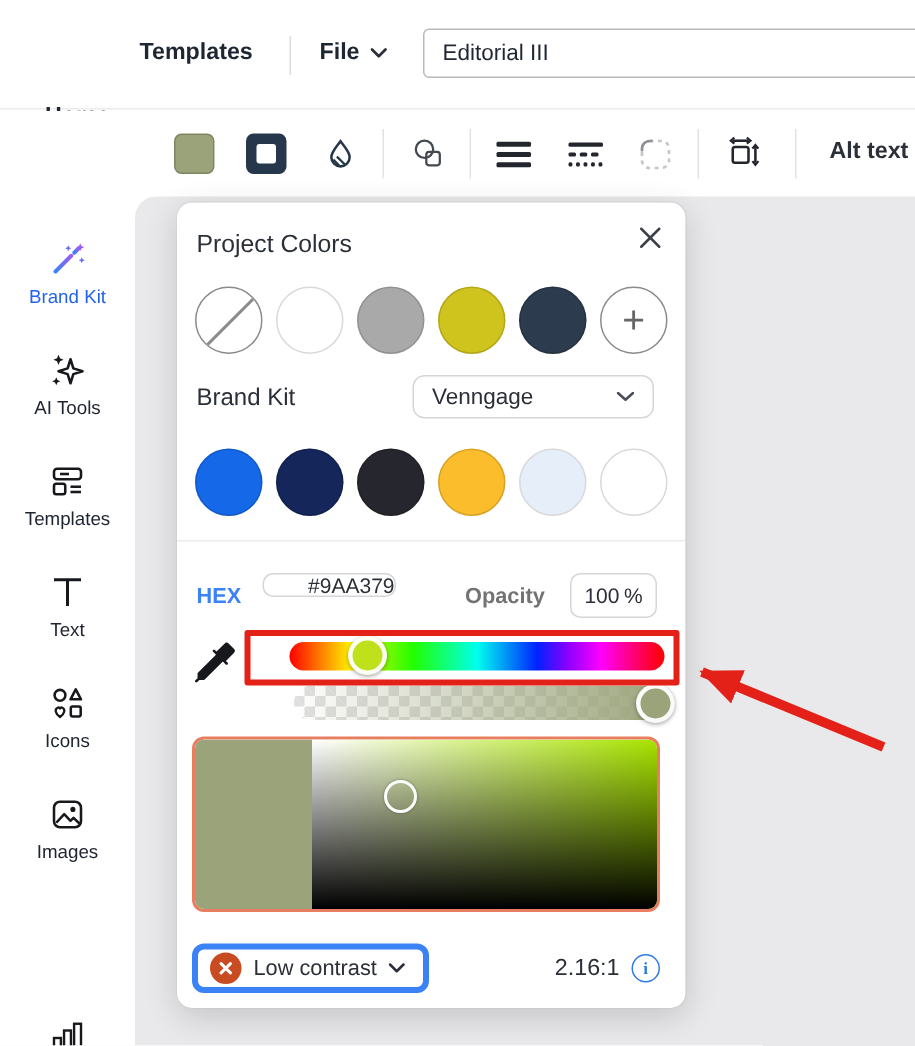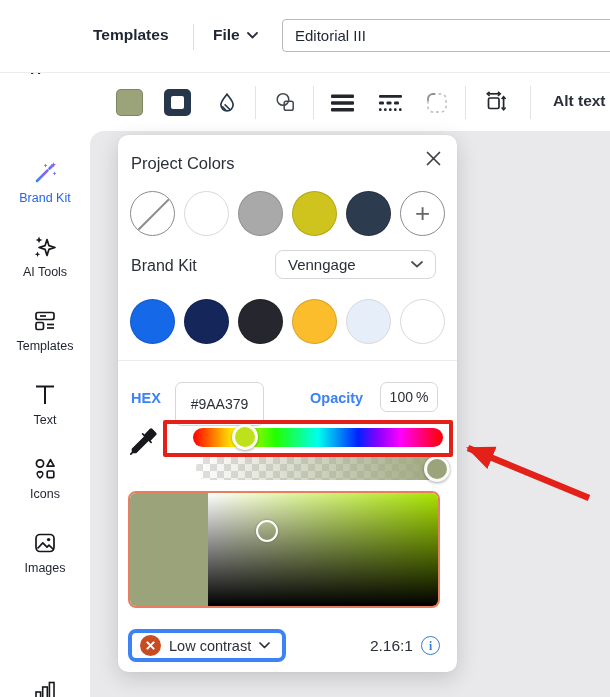--- a/index.html
+++ b/index.html
@@ -48,22 +48,22 @@
   .cswatch { width:45px; height:45px; border-radius:50%; box-shadow:0 0 0 1px rgba(0,0,0,.14) inset; cursor:pointer; position:relative; }
   .cswatch.none { background:#fff; border:1px solid #8b8b8b; box-shadow:none; overflow:hidden; }
   .cswatch.none::after { content:""; position:absolute; left:50%; top:-6px; width:1.6px; height:56px; background:#8b8b8b; transform:rotate(45deg); }
   .cswatch.white { background:#fff; border:1px solid #d9d9dc; box-shadow:none; }
   .cswatch.add { background:#fff; border:1px solid #8b8b8b; box-shadow:none; display:flex; align-items:center; justify-content:center; font-size:26px; font-weight:300; color:#666; }
   .bk-label { position:absolute; left:13px; top:122px; font-size:16px; font-weight:500; color:#2b2f38; }
   .bk-dropdown { position:absolute; left:157px; top:115px; width:161px; height:29px; border:1px solid #d6d6da; border-radius:8px; display:flex; align-items:center; justify-content:space-between; padding:0 12px; cursor:pointer; }
   .bk-dropdown .val { font-size:15px; color:#2b2f38; }
   .panel-divider { position:absolute; left:0; top:225px; width:100%; height:1px; background:#ececef; }
   .hex-label { position:absolute; left:13px; top:255px; font-size:14.5px; font-weight:600; color:#3b82f6; }
-  .hex-input { position:absolute; left:57px; top:247px; width:89px; height:44px; border:1px solid #d6d6da; border-radius:7px; text-align:center; font-family:"Liberation Sans", sans-serif; font-size:14px; color:#2b2f38; }
-  .op-label { position:absolute; left:192px; top:255px; font-size:14.5px; font-weight:600; color:#3b82f6; }
+  .hex-input { position:absolute; left:57px; top:247px; width:89px; height:16px; border:1px solid #d6d6da; border-radius:7px; text-align:right; font-family:"Liberation Sans", sans-serif; font-size:14px; color:#2b2f38; }
+  .op-label { position:absolute; left:192px; top:255px; font-size:14.5px; font-weight:600; color:#737373; }
   .op-input { position:absolute; left:262px; top:247px; width:58px; height:30px; border:1px solid #d6d6da; border-radius:7px; display:flex; align-items:center; justify-content:center; gap:3px; font-size:14px; color:#2b2f38; cursor:text; }
   .dropper { position:absolute; left:9px; top:290px; width:32px; height:32px; display:flex; align-items:center; justify-content:center; cursor:pointer; }
   .hue-slider { position:absolute; left:75px; top:293px; width:250px; height:19px; border-radius:10px; cursor:pointer;
     background:linear-gradient(to right,#ff0000 0%,#ff8800 9%,#ffee00 16%,#22ff00 33%,#00ffee 50%,#0022ff 66%,#8800ff 74%,#ff00ff 83%,#ff0055 94%,#ff0000 100%); }
   .hue-thumb { position:absolute; left:114px; top:289px; width:26px; height:26px; border-radius:50%; border:3px solid rgba(255,255,255,.95); box-shadow:0 1px 3px rgba(0,0,0,.35); cursor:grab; }
   .alpha-slider { position:absolute; left:78px; top:322px; width:254px; height:23px; border-radius:12px; overflow:hidden; cursor:pointer;
     background-color:#fff;
     background-image:linear-gradient(45deg,#dfdfdf 25%,transparent 25%,transparent 75%,#dfdfdf 75%),linear-gradient(45deg,#dfdfdf 25%,transparent 25%,transparent 75%,#dfdfdf 75%);
     background-size:14px 14px; background-position:0 0,7px 7px; }
   .alpha-fill { position:absolute; inset:0; border-radius:12px; }

